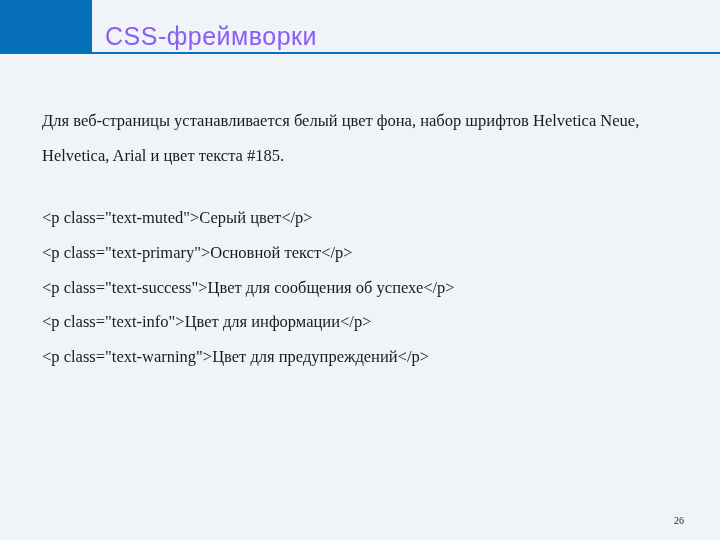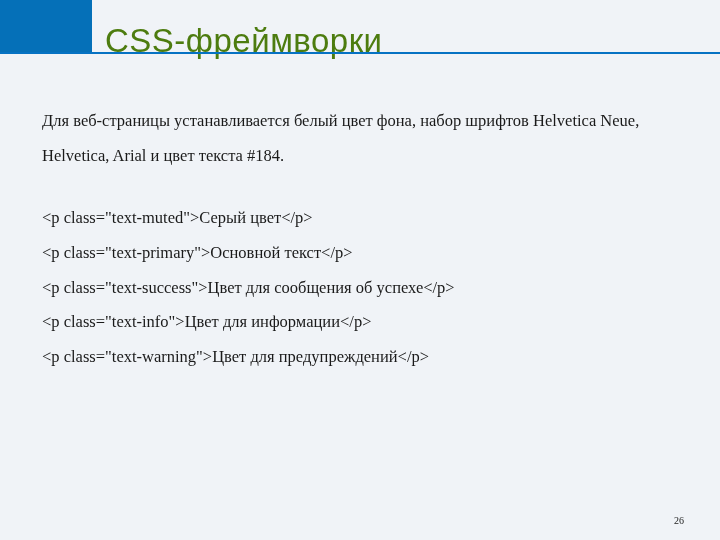--- a/index.html
+++ b/index.html
@@ -25,22 +25,22 @@
       top: 0;
       left: 0;
       width: 92px;
       height: 52px;
       background: #0570b8;
     }
     .header-title {
       position: absolute;
       top: 22px;
       left: 105px;
-      color: #4d7c0f;
-      font-size: 33px;
+      color: #8b5cf6;
+      font-size: 25px;
       font-weight: 400;
       letter-spacing: 0.5px;
     }
     .header-underline {
       position: absolute;
       top: 52px;
       left: 0;
       width: 720px;
       height: 2px;
       background: #0672c3;
@@ -74,21 +74,21 @@
 </head>
 <body>
 
 <div class="header">
   <div class="header-blue-box"></div>
   <div class="header-title">CSS-фреймворки</div>
   <div class="header-underline"></div>
 </div>
 
 <div class="content">
-  <p class="intro">Для веб-страницы устанавливается белый цвет фона, набор шрифтов Helvetica Neue, Helvetica, Arial и цвет текста #184.</p>
+  <p class="intro">Для веб-страницы устанавливается белый цвет фона, набор шрифтов Helvetica Neue, Helvetica, Arial и цвет текста #185.</p>
   <p class="code-line">&lt;p class="text-muted"&gt;Серый цвет&lt;/p&gt;</p>
   <p class="code-line">&lt;p class="text-primary"&gt;Основной текст&lt;/p&gt;</p>
   <p class="code-line">&lt;p class="text-success"&gt;Цвет для сообщения об успехе&lt;/p&gt;</p>
   <p class="code-line">&lt;p class="text-info"&gt;Цвет для информации&lt;/p&gt;</p>
   <p class="code-line">&lt;p class="text-warning"&gt;Цвет для предупреждений&lt;/p&gt;</p>
 </div>
 
 <div class="page-number">26</div>
 
 </body></html>

